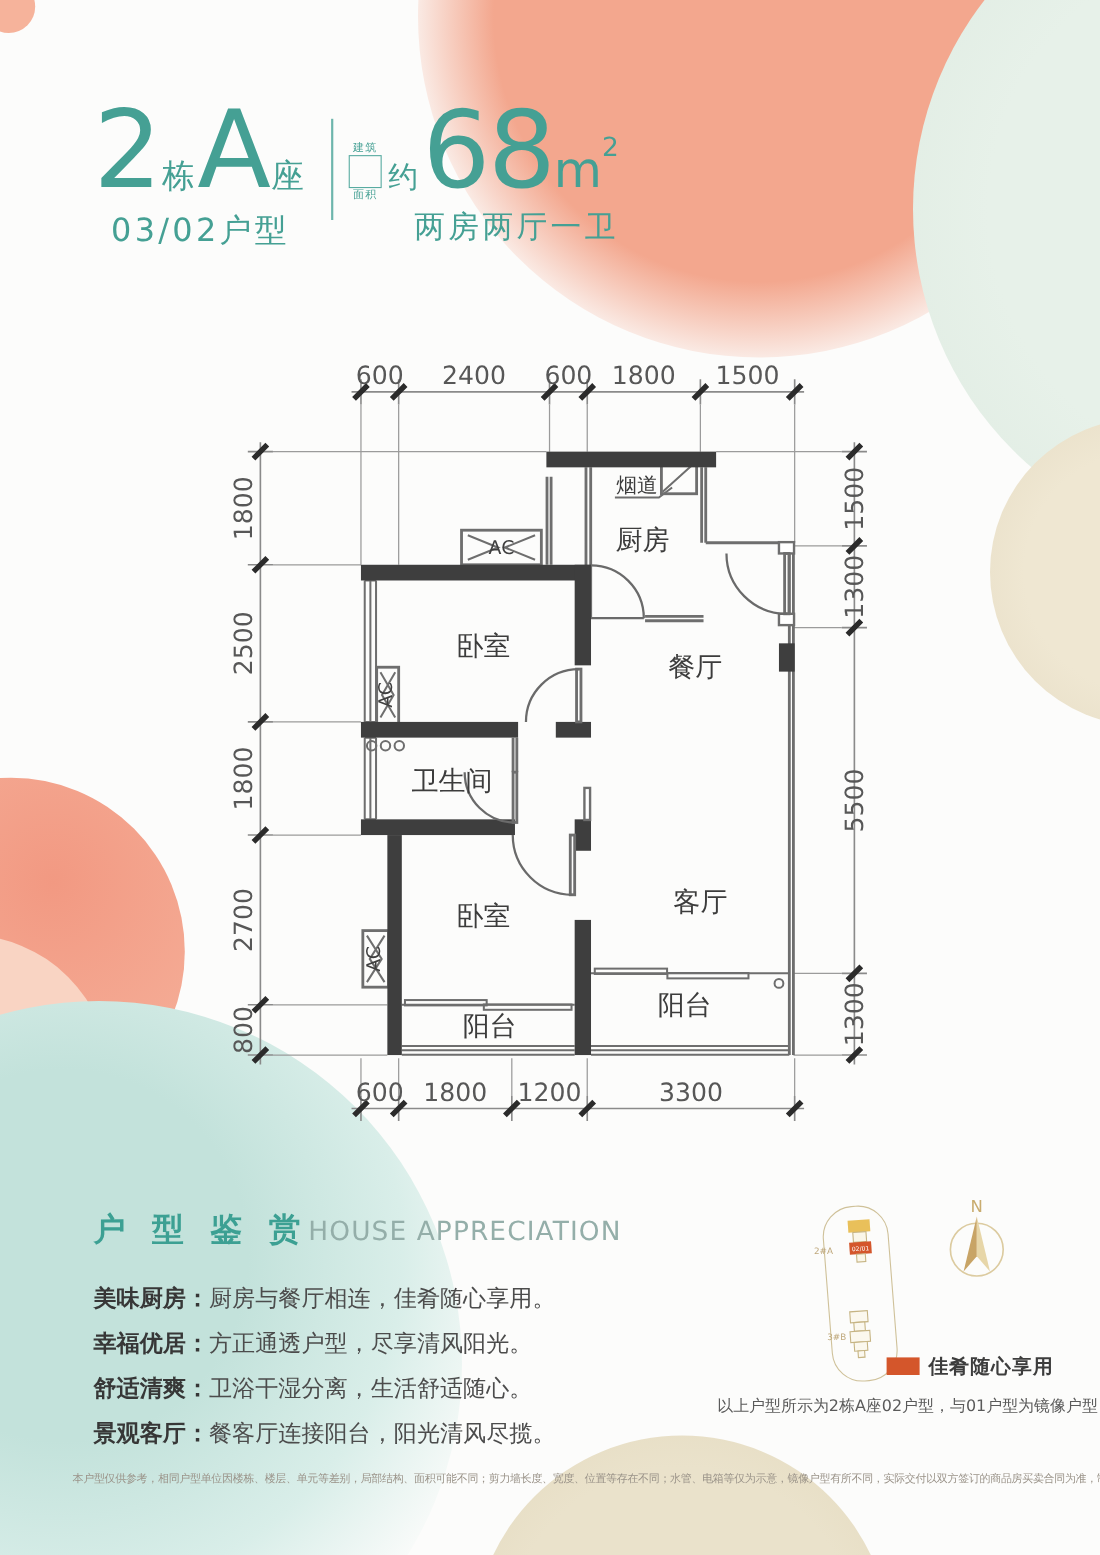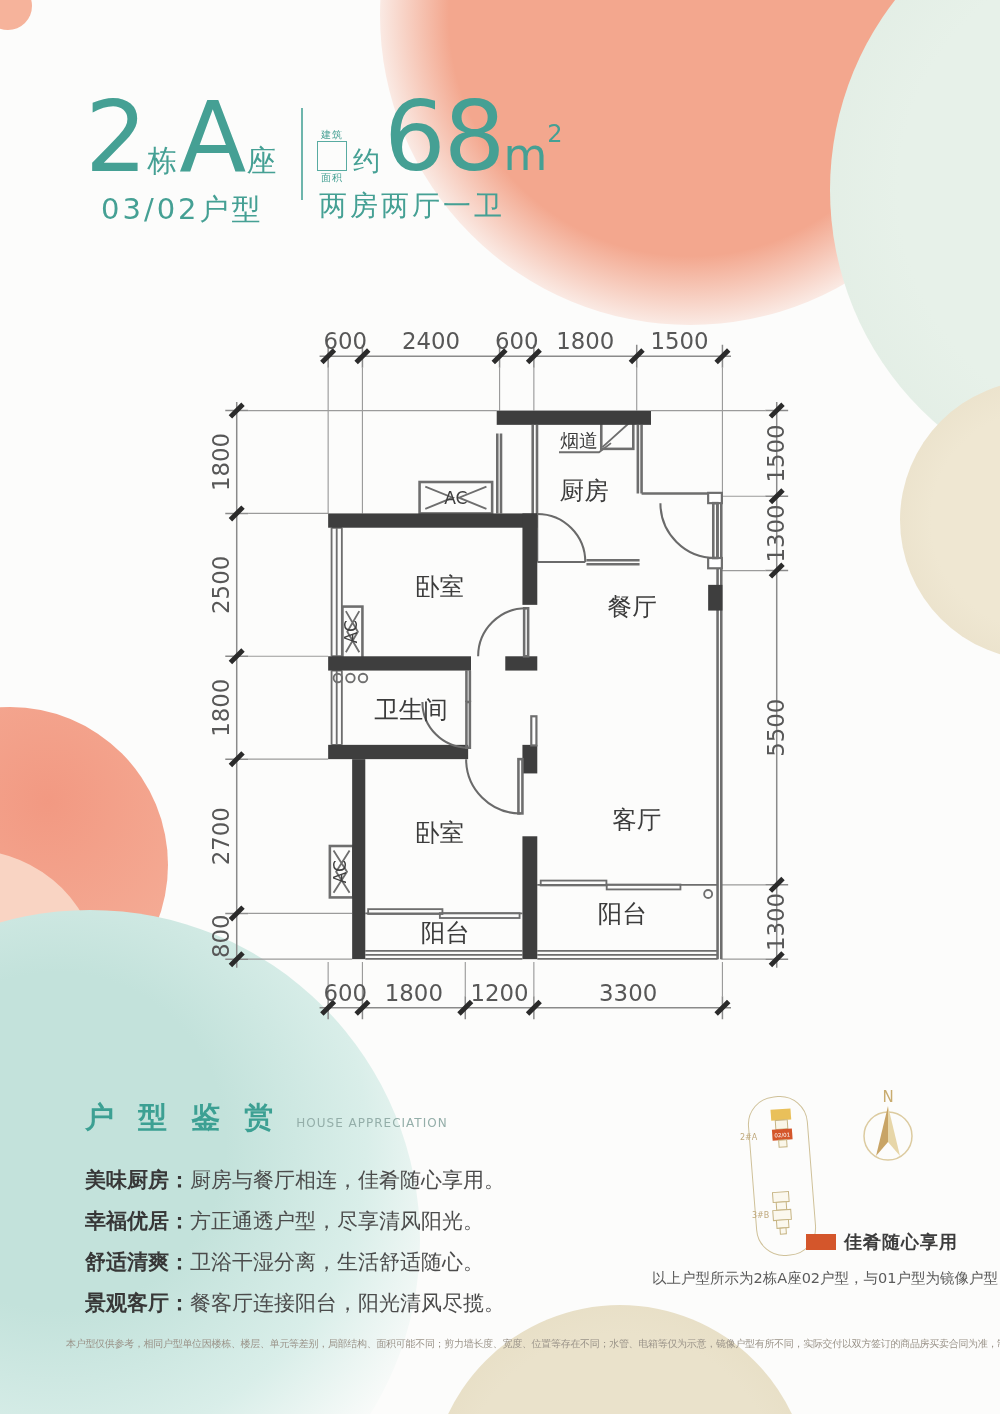--- a/index.html
+++ b/index.html
@@ -33,42 +33,42 @@
   .hdr-divider{position:absolute;left:216px;top:20px;width:2px;height:92px;background:#6DB5AC;}
   .hdr-right{position:absolute;left:232px;top:0;}
   .area-row{display:flex;align-items:baseline;}
   .area-badge{display:inline-flex;flex-direction:column;border:1px solid #58ABA1;width:28px;height:28px;
     justify-content:center;align-self:flex-end;margin-bottom:14px;gap:31px;}
   .area-badge i{font-style:normal;font-size:10px;line-height:12px;text-align:center;letter-spacing:1px;}
   .area-approx{font-size:27px;margin:0 4px 0 6px;}
   .area-num{font-size:97px;line-height:97px;letter-spacing:-2px;}
   .area-unit{font-size:45px;}
   .area-unit sup{font-size:24px;vertical-align:28px;}
-  .layout-line{font-size:28px;letter-spacing:3px;margin-top:2px;margin-left:2px;}
+  .layout-line{font-size:28px;letter-spacing:3px;margin-top:2px;margin-left:2px;text-align:right;}
 
   
   .plan{left:191px;top:319px;width:620px;height:726px;}
   .plan .wall{fill:#3E3E3E;stroke:none;}
   .plan .t{stroke:#6E6E6E;stroke-width:45;fill:none;}
   .plan .t2{stroke:#6E6E6E;stroke-width:32;fill:none;}
   .plan .frame{fill:#FFFFFF;stroke:#6E6E6E;stroke-width:38;}
   .plan .door{stroke:#6A6A6A;stroke-width:36;fill:none;}
   .plan .dim{stroke:#8A8A8A;stroke-width:26;fill:none;}
   .plan .tick{stroke:#2B2B2B;stroke-width:85;fill:none;}
   .plan .ext{stroke:#9B9B9B;stroke-width:20;fill:none;}
   .plan text{fill:#3C3C3C;font-size:430px;font-family:"DejaVu Sans","Liberation Sans",sans-serif;}
   .plan text.dimt{fill:#575757;font-size:400px;}
   .plan text.small{font-size:330px;}
   .plan text.ac{font-size:300px;fill:#3F3F3F;}
 
   
   .apprec{left:85px;top:1098px;width:560px;}
   .apprec-title{display:flex;align-items:baseline;}
   .apprec-cn{font-size:29px;font-weight:bold;color:#3CA093;letter-spacing:7px;}
-  .apprec-en{font-size:12px;color:#94AEA9;letter-spacing:1px;margin-left:16px;}
+  .apprec-en{font-size:24px;color:#94AEA9;letter-spacing:1px;margin-left:0;}
   .points{margin-top:28px;}
   .point{font-size:21px;margin-bottom:13px;color:#4C4C4C;}
   .point b{color:#373737;}
 
   
   .siteplan-outline{left:752px;top:1096px;width:58px;height:158px;border:1.5px solid #CFC199;
     border-radius:28px;transform:rotate(-4.5deg);}
   .bldg-label{font-size:8px;color:#BFA87C;}
   #bldg-a-label{left:712px;top:1133px;margin-left:28px;}
   #bldg-b-label{left:752px;top:1211px;}

